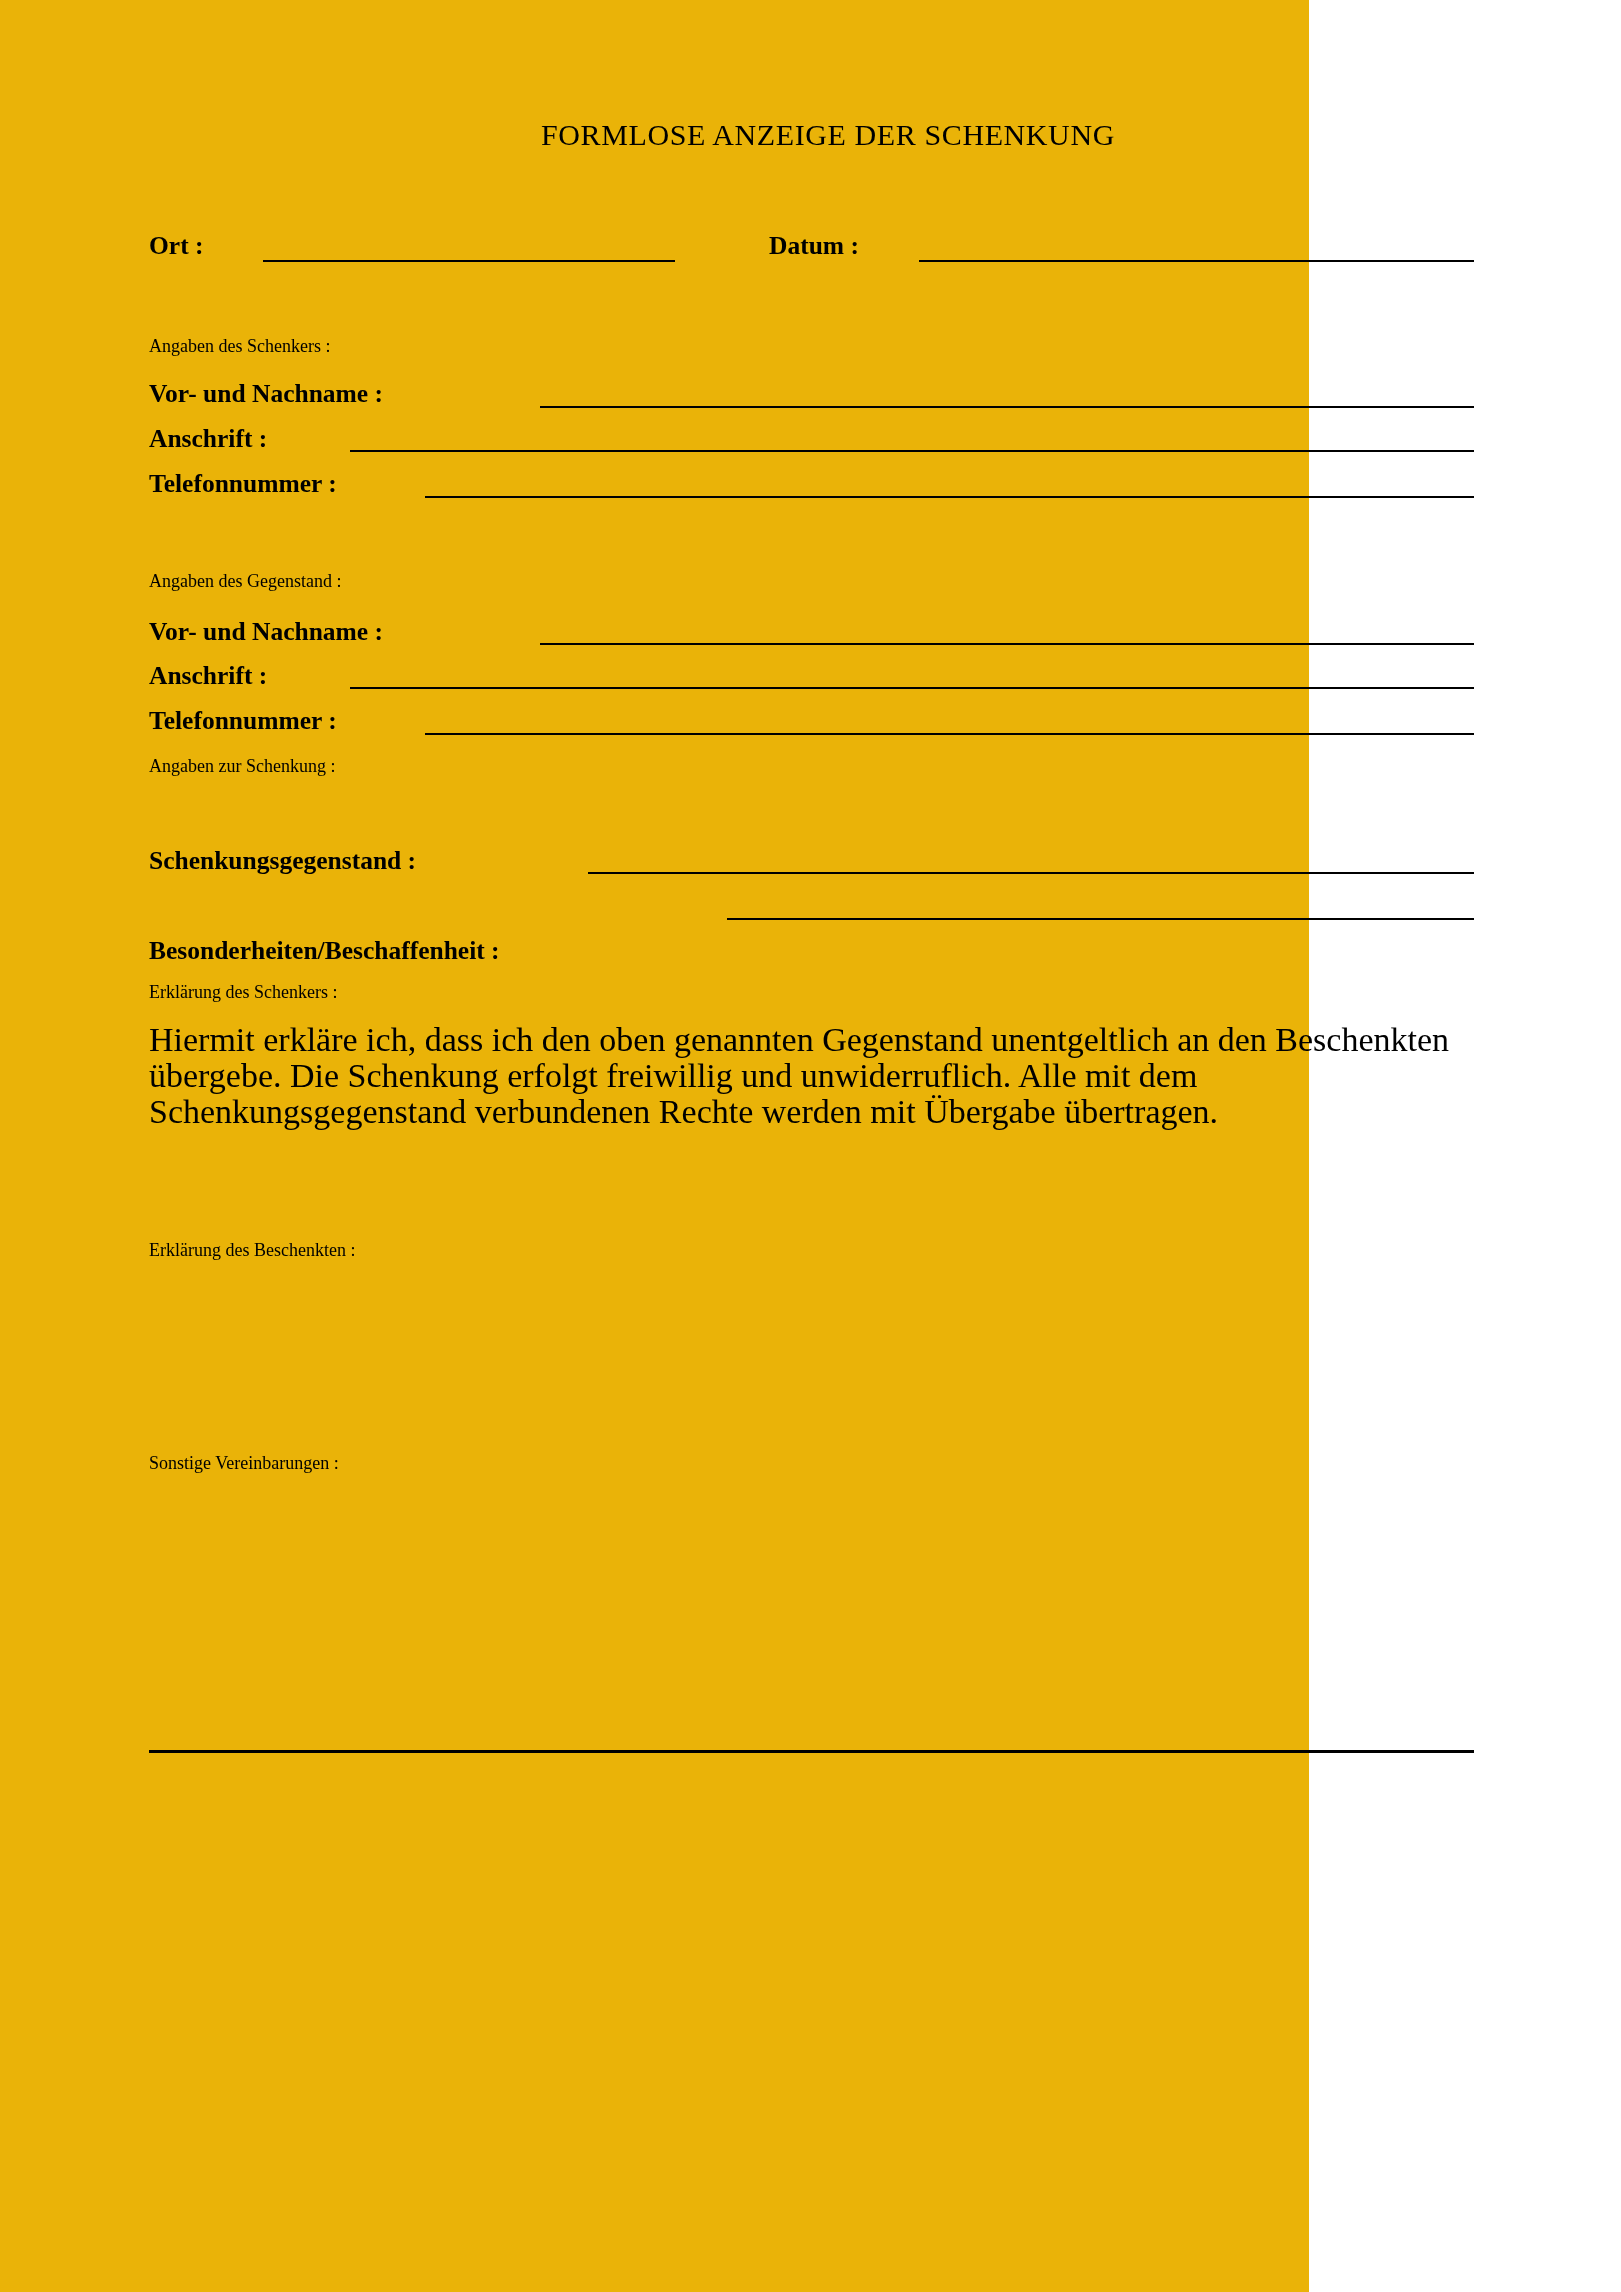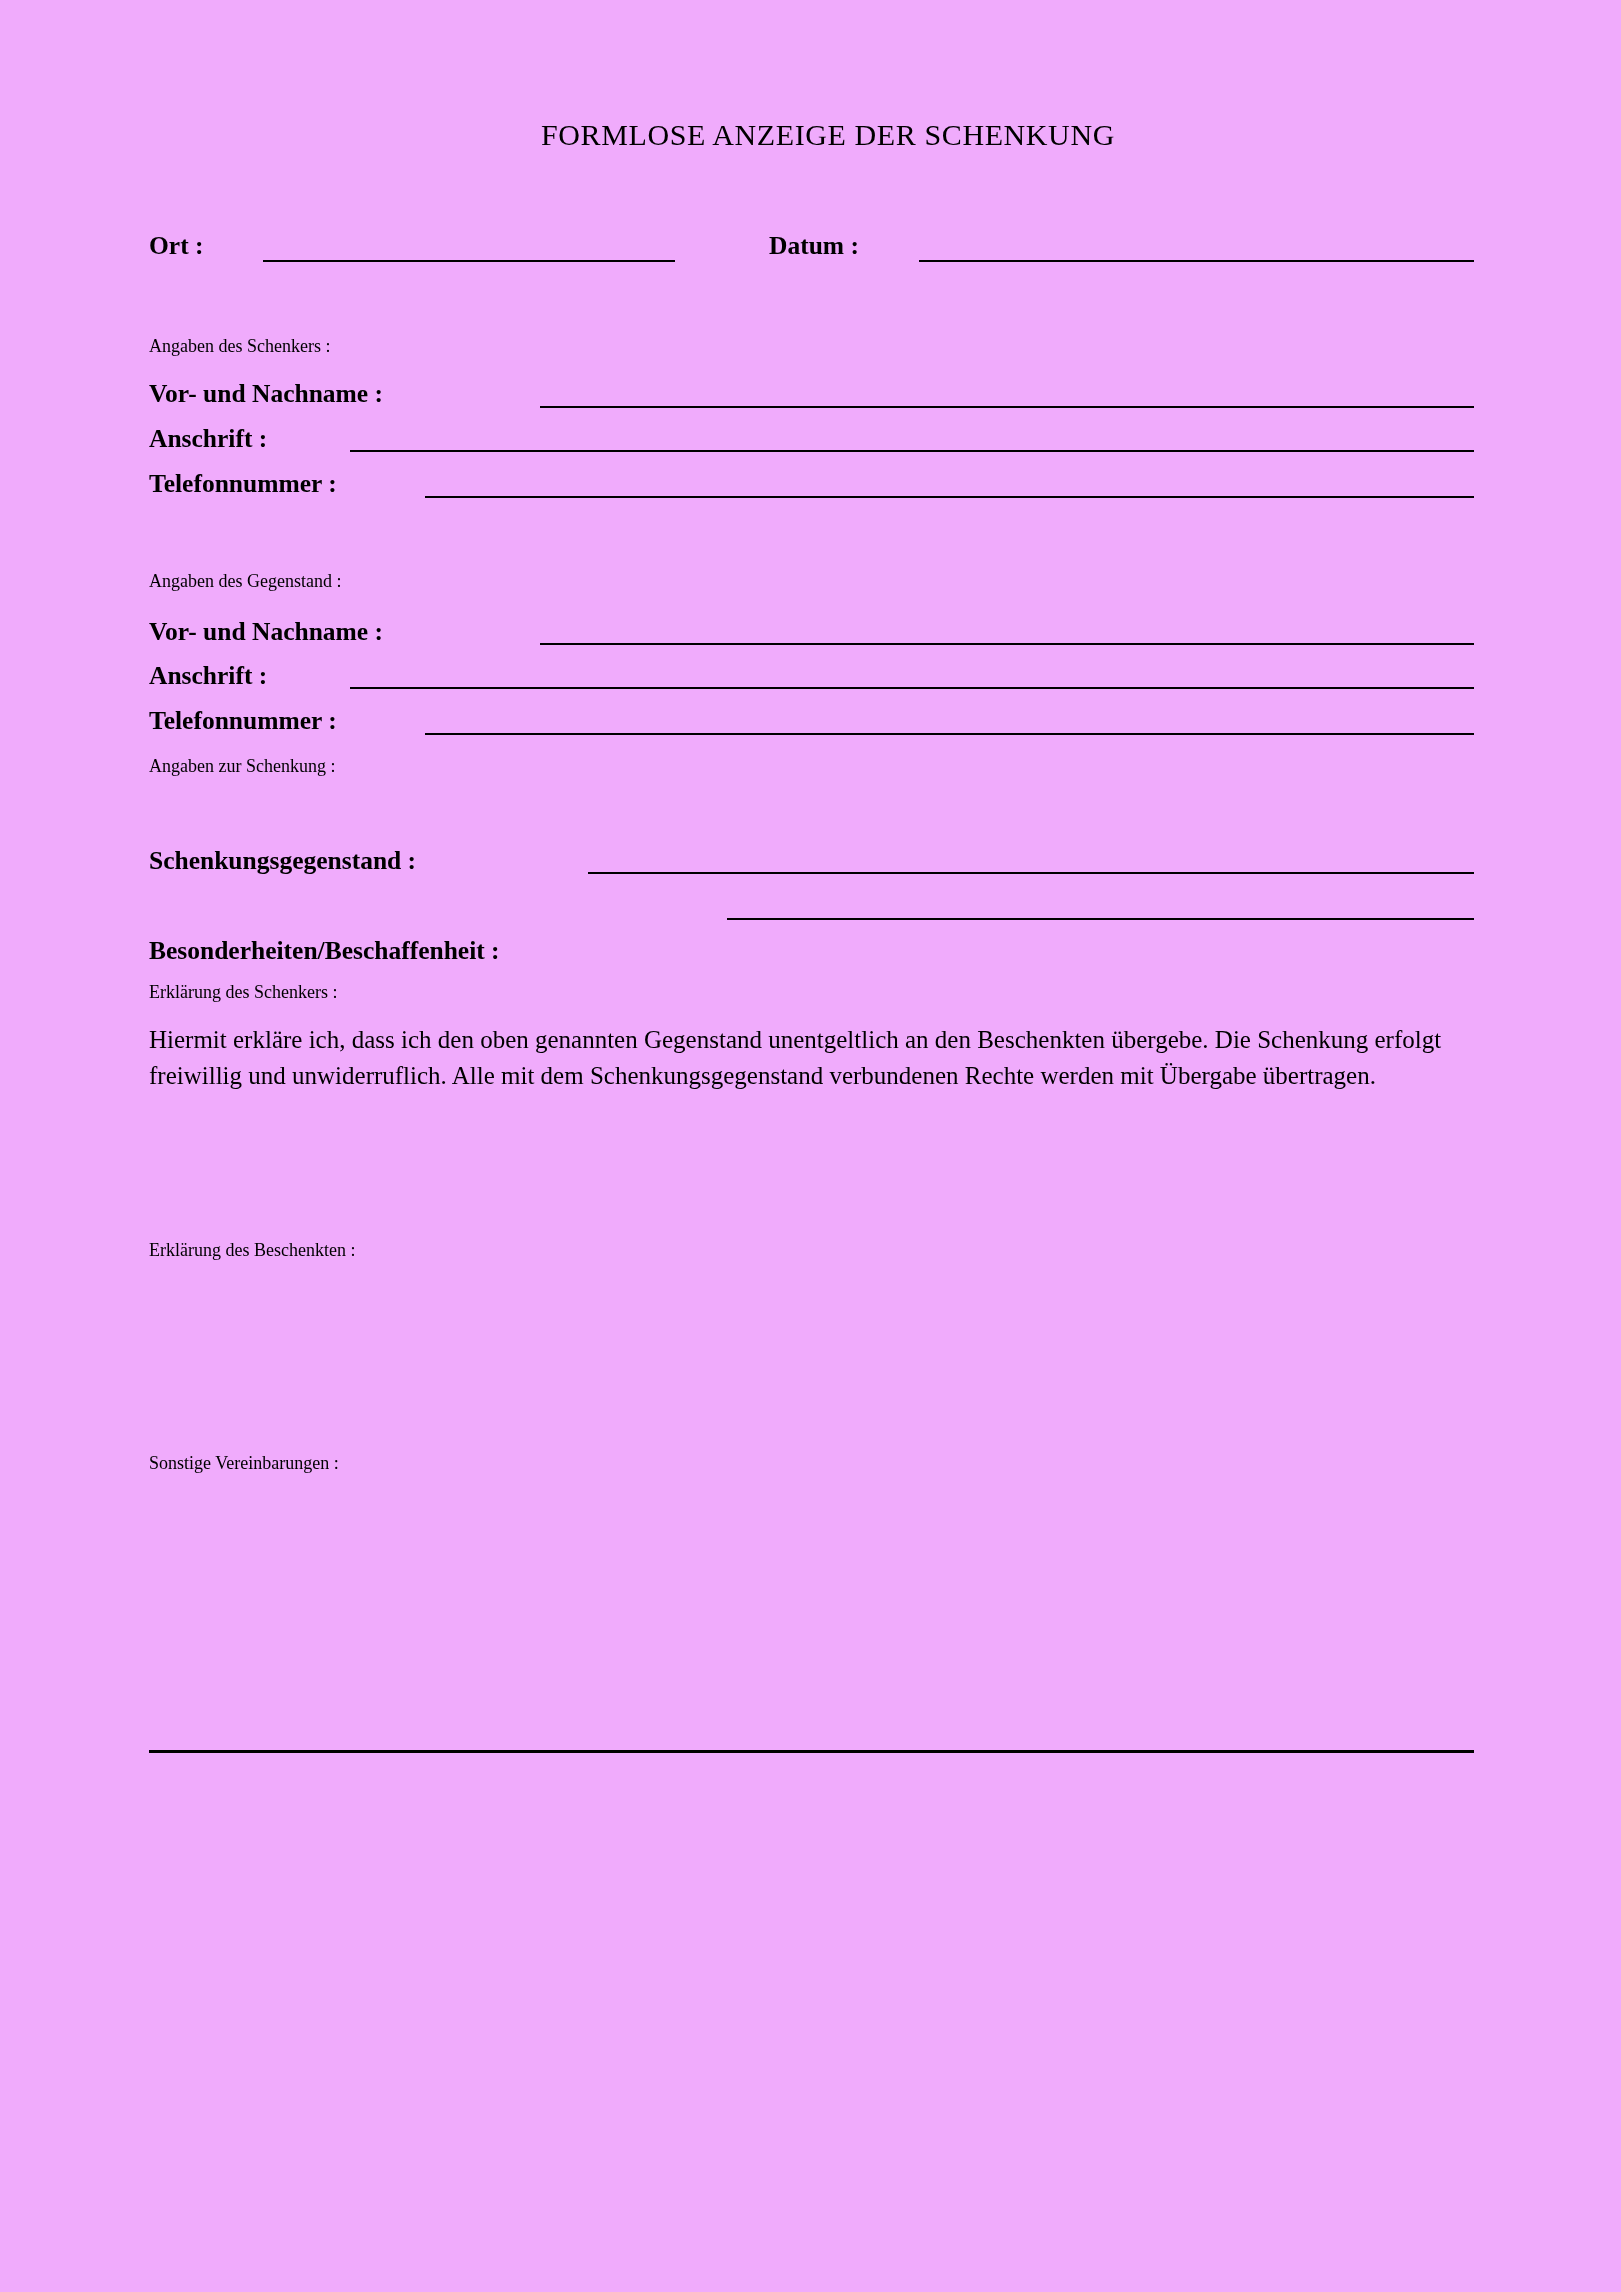--- a/index.html
+++ b/index.html
@@ -12,23 +12,23 @@
     width: 1621px;
     height: 2293px;
     font-family: "Liberation Serif", "DejaVu Serif", serif;
     color: #000000;
     position: relative;
     overflow: hidden;
   }
 
   .page {
     position: relative;
-    width: 1621px;
+    width: 1309px;
     height: 2293px;
-    background: #f0abfc;
+    background: #eab308;
   }
 
   
   .doc-title {
     position: absolute;
     top: 118px;
     left: 0;
     width: 1621px;
     text-align: center;
     font-size: 30px;
@@ -69,21 +69,21 @@
     font-size: 18px;
     line-height: 29px;
     white-space: nowrap;
   }
 
   
   .para {
     position: absolute;
     left: 149px;
     width: 1325px;
-    font-size: 25px;
+    font-size: 34px;
     line-height: 36px;
     text-align: left;
   }
 
   
   .bottom-rule {
     position: absolute;
     left: 149px;
     width: 1325px;
     top: 1750px;

